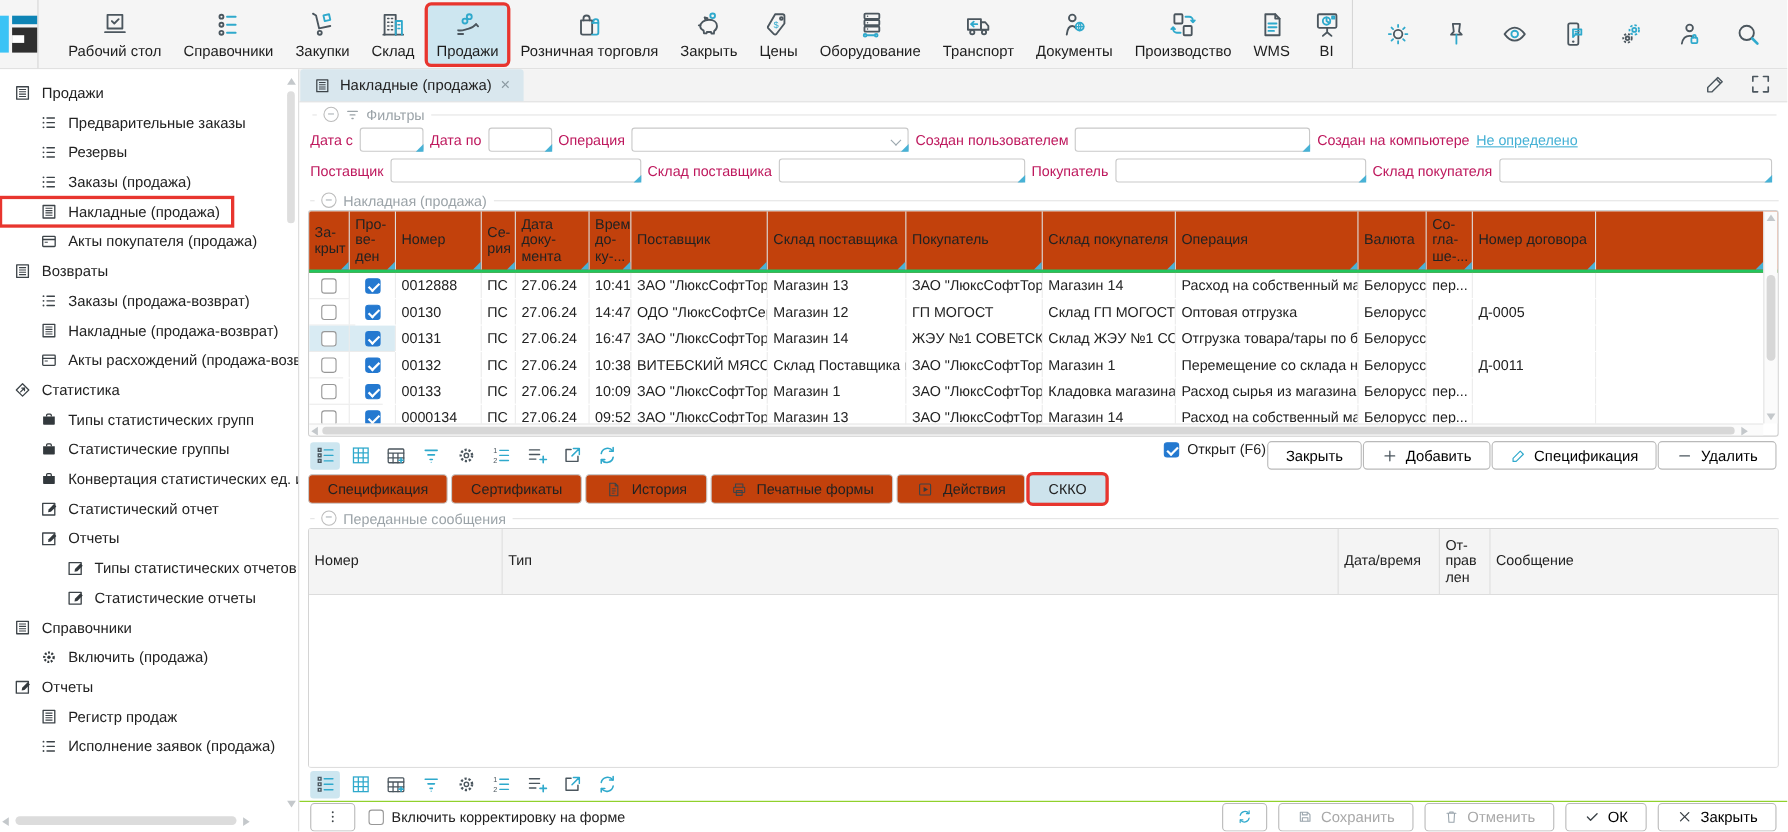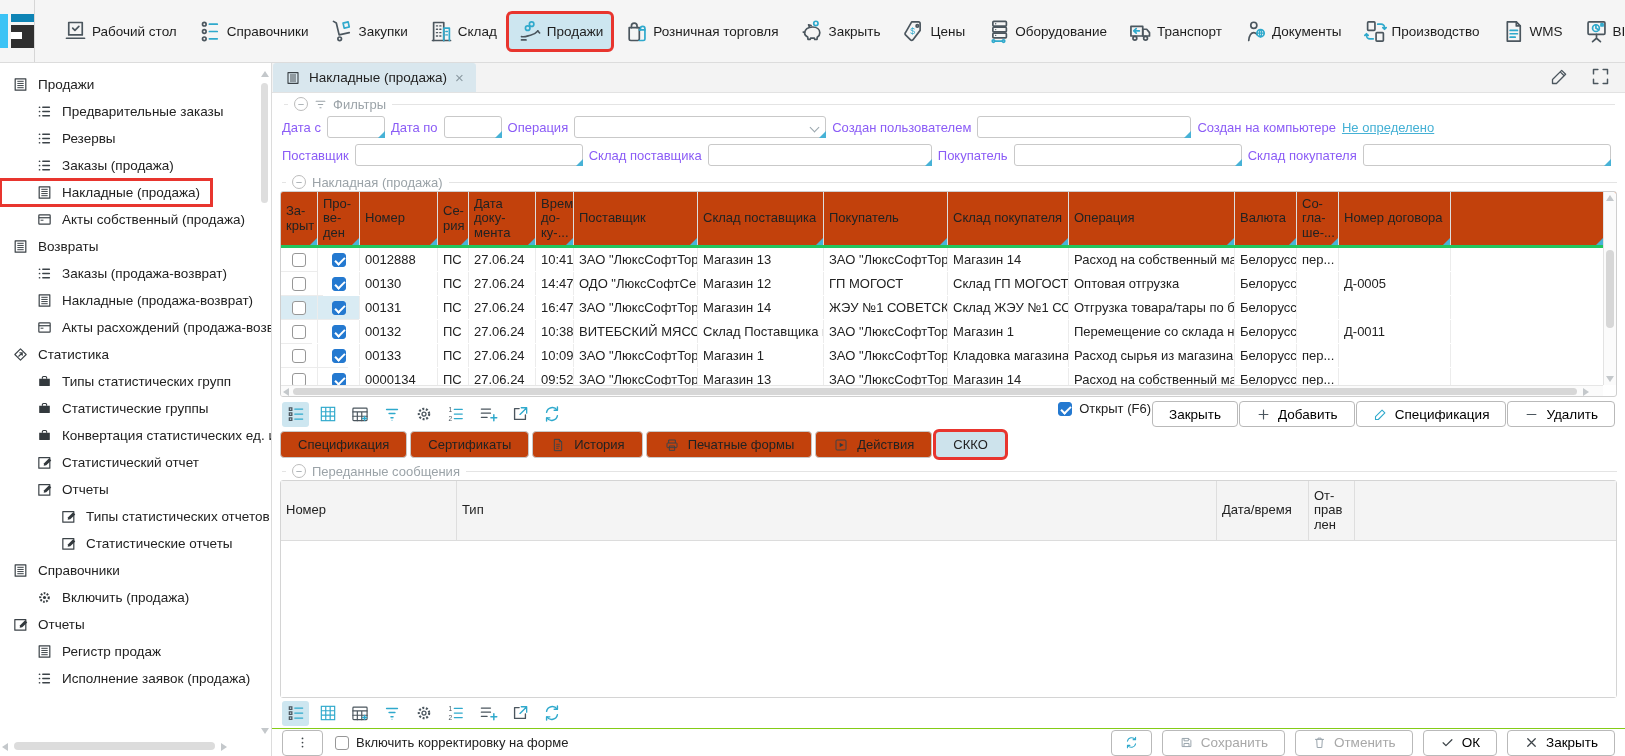--- a/index.html
+++ b/index.html
@@ -4,21 +4,21 @@
 <style>
 *{box-sizing:border-box;margin:0;padding:0}
 html,body{width:1625px;height:756px;overflow:hidden}
 body{font-family:"Liberation Sans",sans-serif;font-size:13px;color:#222;background:#fff}
 .ic{width:24px;height:24px;display:block}
 svg.ic{overflow:visible}
 
 .topbar{height:63px;background:#f5f5f5;border-bottom:1px solid #dcdcdc;display:flex;align-items:center}
 .logo-wrap{width:58px;display:flex;justify-content:center;align-items:center;align-self:stretch;border-right:1px solid #d6d6d6}
 .nav{display:flex;align-items:center;height:100%;padding-left:18px;gap:2px}
-.nav-item{display:flex;flex-direction:row;align-items:center;justify-content:center;gap:3px;padding:5px 9px;border-radius:4px;cursor:pointer;white-space:nowrap}
+.nav-item{display:flex;flex-direction:column;align-items:center;justify-content:center;gap:3px;padding:5px 9px;border-radius:4px;cursor:pointer;white-space:nowrap}
 .nav-item .ic{width:27px;height:27px}
 .nav-item .nav-label{font-size:13.5px;color:#1d1d1d}
 .nav-item.active{background:#cde6f0}
 .nav-item.hl{outline:3px solid #e8352e;outline-offset:-1px}
 .right-icons{margin-left:auto;display:flex;align-items:center;gap:27px;padding:0 28px;border-left:1px solid #d6d6d6;align-self:stretch}
 .right-icons .ricon{cursor:pointer}
 .right-icons .ic{width:26px;height:26px}
 
 .layout{display:flex;height:693px}
 .sidebar{width:272px;border-right:1px solid #dcdcdc;position:relative;padding:8px 0 20px 0;overflow:hidden;background:#fff}
@@ -47,21 +47,21 @@
 .win-icons .ic{width:21px;height:21px;cursor:pointer}
 
 .legend-row{display:flex;align-items:center;gap:6px;height:20px;padding:2px 8px 0 10px;color:#9ba3a8;font-size:13px}
 .legend-row::before{content:"";width:4px;border-top:1px solid #e4e4e4;margin-top:1px}
 .legend-row::after{content:"";flex:1;border-top:1px solid #e4e4e4;margin-top:1px}
 .collapse-btn{width:14px;height:14px;border:1px solid #bcbcbc;border-radius:50%;color:#9ba3a8;font-size:11px;line-height:11px;display:flex;align-items:center;justify-content:center;cursor:pointer;flex:none}
 .legend-row .ic{width:13px;height:13px}
 
 .filters{height:78px;padding:0 2px}
 .frow{display:flex;align-items:center;gap:6px;height:28px;padding:0 8px}
-.flabel{white-space:nowrap;color:#8b5cf6}
+.flabel{white-space:nowrap;color:#be185d}
 .tin{height:22px;border:1px solid #c9c9c9;border-radius:3px;background:#fff;position:relative}
 .tin::after{content:"";position:absolute;right:-1px;bottom:-1px;border-style:solid;border-width:0 0 7px 7px;border-color:transparent transparent #47b2d6 transparent}
 .sel{position:relative}
 .sel .chev{position:absolute;right:7px;top:7px;width:7px;height:7px;border-right:1.5px solid #9aa6ad;border-bottom:1.5px solid #9aa6ad;transform:rotate(45deg)}
 .link{color:#45b1d5;text-decoration:underline;cursor:pointer;white-space:nowrap}
 
 .ivt-wrap{height:228px;display:flex;flex-direction:column}
 .ivt{margin:0 8px;border:1px solid #cfcfcf;border-radius:3px;position:relative;height:206px;overflow:hidden}
 .thead{display:flex;background:#c2410c;border-bottom:3px solid #22c55e;height:56px;padding-right:13px}
 .th{padding:2px 5px;display:flex;align-items:center;border-right:1px solid #dedede;position:relative;line-height:1.12;cursor:pointer}
@@ -718,21 +718,21 @@
           </span>
           <span>Накладные (продажа)</span>
         </div>
 
         <div class="tree-item c5 lvl1">
           <span>
             <svg class="ic">
               <use href="#card-icon"></use>
             </svg>
           </span>
-          <span>Акты собственный (продажа)</span>
+          <span>Акты покупателя (продажа)</span>
         </div>
 
         <div class="tree-item c6 lvl0">
           <span>
             <svg class="ic">
               <use href="#form-icon"></use>
             </svg>
           </span>
           <span>Возвраты</span>
         </div>
@@ -1342,20 +1342,23 @@
             <div class="th c2">
               <span>Дата/время</span>
             </div>
 
             <div class="th c3">
               <span>От-
 прав
 лен</span>
             </div>
 
+            <div class="th c4">
+              <span>Сообщение</span>
+            </div>
           </div>
         <div class="mbody"></div>
       </div>
     </div>
 
     <div class="strip">
       <span style="display:flex;gap:5px">
 
           <span class="tbtn c0 active">
             <span>

